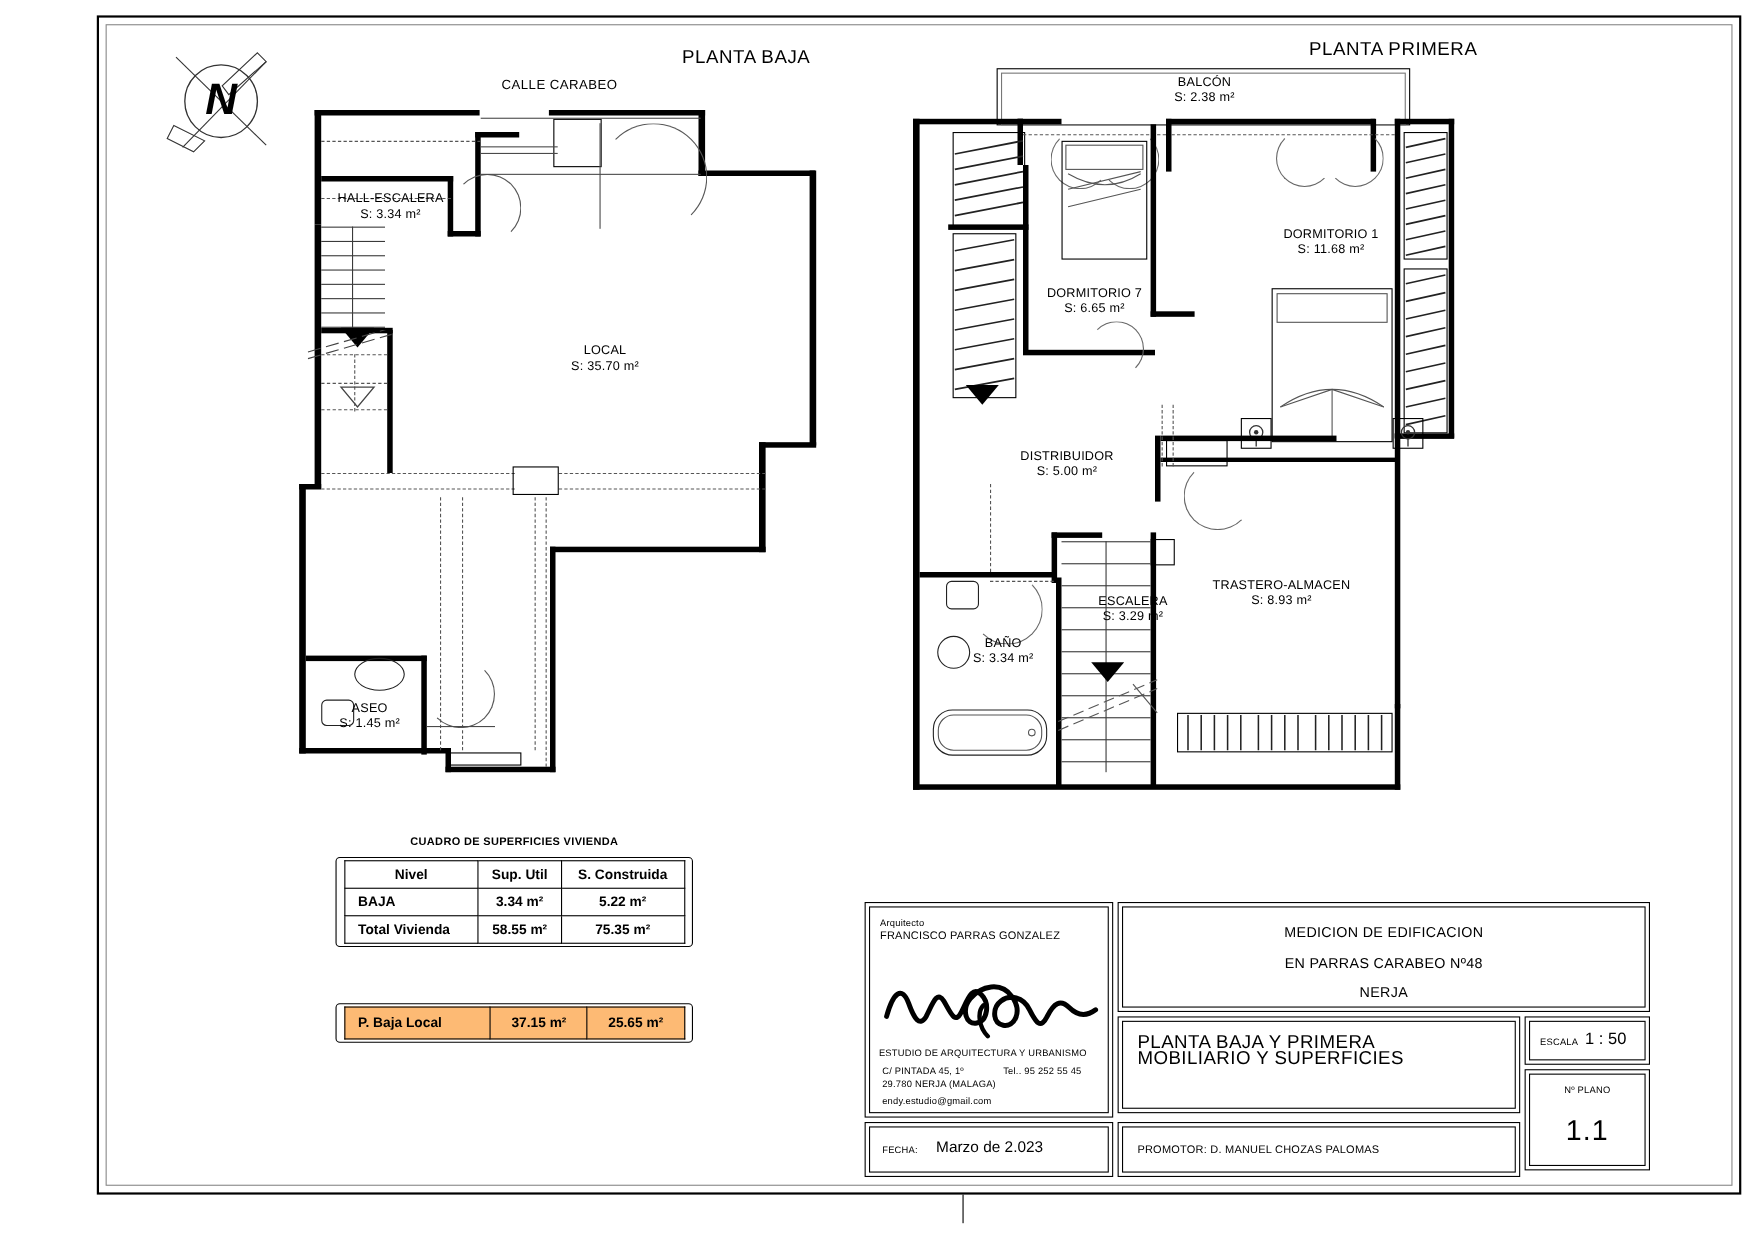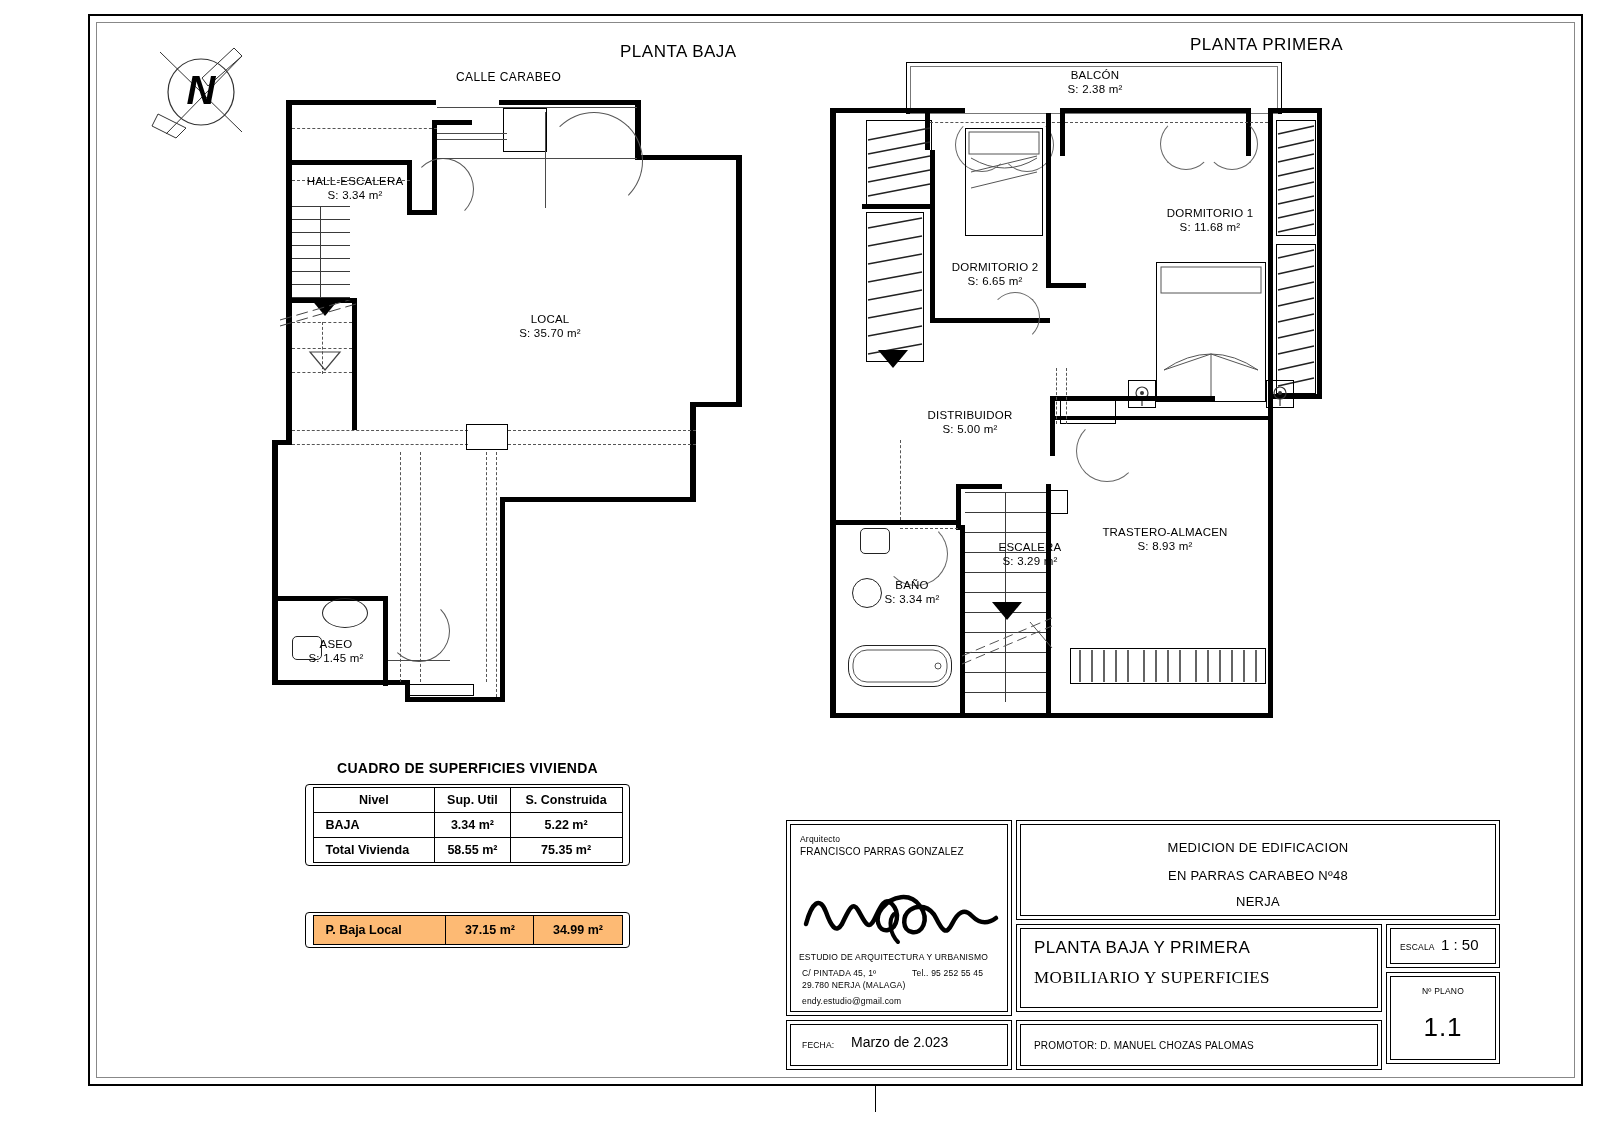--- a/index.html
+++ b/index.html
@@ -37,21 +37,21 @@
   
   .stair{position:absolute;}
   .stair .tr{position:absolute;background:#3a3a3a;height:1px;left:0;right:0;}
   .stair .trv{position:absolute;background:#3a3a3a;width:1px;top:0;bottom:0;}
 
   
   #compass{position:absolute;left:146px;top:42px;width:110px;height:104px;}
 
   
   #surf-wrap{position:absolute;left:305px;top:760px;width:325px;}
-  #surf-title{font-size:14px;font-weight:bold;text-align:center;letter-spacing:.3px;
+  #surf-title{font-size:10px;font-weight:bold;text-align:center;letter-spacing:.3px;
               margin-bottom:8px;}
   table.surf{border-collapse:collapse;width:310px;margin:0 auto;background:#fff;}
   table.surf td,table.surf th{border:1px solid #000;font-size:12.5px;font-weight:bold;
             padding:3px 6px;text-align:center;height:18px;}
   table.surf th{font-weight:bold;}
   table.surf td.lvl{text-align:left;padding-left:12px;}
   .surf-box{border:1px solid #000;border-radius:4px;padding:2px;background:#fff;}
   #local-wrap{position:absolute;left:305px;top:912px;width:325px;}
   table.surf2{border-collapse:collapse;width:310px;margin:0 auto;background:#fdba74;}
   table.surf2 td{border:1px solid #000;font-size:12.5px;font-weight:bold;padding:4px 6px;
@@ -396,21 +396,21 @@
 
   <div class="room-lbl" style="left:1037px;top:68px;width:116px;">
     <span class="nm">BALCÓN</span>
     <span class="ar">S: 2.38 m²</span>
   </div>
   <div class="room-lbl" style="left:1145px;top:206px;width:130px;">
     <span class="nm">DORMITORIO 1</span>
     <span class="ar">S: 11.68 m²</span>
   </div>
   <div class="room-lbl" style="left:930px;top:260px;width:130px;">
-    <span class="nm">DORMITORIO 2</span>
+    <span class="nm">DORMITORIO 7</span>
     <span class="ar">S: 6.65 m²</span>
   </div>
   <div class="room-lbl" style="left:905px;top:408px;width:130px;">
     <span class="nm">DISTRIBUIDOR</span>
     <span class="ar">S: 5.00 m²</span>
   </div>
   <div class="room-lbl" style="left:1090px;top:525px;width:150px;">
     <span class="nm">TRASTERO-ALMACEN</span>
     <span class="ar">S: 8.93 m²</span>
   </div>
@@ -448,21 +448,21 @@
     </div>
   </div>
 
   <div id="local-wrap">
     <div class="surf-box">
       <table class="surf2">
         <tbody>
             <tr>
           <td class="lvl">P. Baja Local</td>
           <td>37.15 m²</td>
-          <td>34.99 m²</td>
+          <td>25.65 m²</td>
         </tr>
       </tbody>
         </table>
     </div>
   </div>
 
   <div id="tblock">
 
     <div class="tb" style="left:0px;top:0px;width:226px;height:196px;"></div>
     <div class="tb-in" style="left:4px;top:4px;width:218px;height:188px;"></div>
@@ -486,21 +486,21 @@
 
     <div class="tb" style="left:230px;top:0px;width:484px;height:100px;"></div>
     <div class="tb-in" style="left:234px;top:4px;width:476px;height:92px;"></div>
     <div class="tb-txt lbl-lg center" style="left:234px;top:20px;width:476px;">MEDICION DE EDIFICACION</div>
     <div class="tb-txt lbl-lg center" style="left:234px;top:48px;width:476px;">EN PARRAS CARABEO Nº48</div>
     <div class="tb-txt lbl-lg center" style="left:234px;top:74px;width:476px;">NERJA</div>
 
     <div class="tb" style="left:230px;top:104px;width:366px;height:88px;"></div>
     <div class="tb-in" style="left:234px;top:108px;width:358px;height:80px;"></div>
     <div class="tb-txt lbl-xl" style="left:248px;top:118px;">PLANTA BAJA Y PRIMERA</div>
-    <div class="tb-txt lbl-xl" style="left:248px;top:148px;font-family:Liberation Serif, serif;">MOBILIARIO Y SUPERFICIES</div>
+    <div class="tb-txt lbl-xl" style="left:248px;top:132px;">MOBILIARIO Y SUPERFICIES</div>
 
     <div class="tb" style="left:600px;top:104px;width:114px;height:44px;"></div>
     <div class="tb-in" style="left:604px;top:108px;width:106px;height:36px;"></div>
     <div class="tb-txt lbl-sm" style="left:614px;top:122px;">ESCALA</div>
     <div class="tb-txt" style="left:655px;top:116px;font-size:15px;">1 : 50</div>
 
     <div class="tb" style="left:600px;top:152px;width:114px;height:92px;"></div>
     <div class="tb-in" style="left:604px;top:156px;width:106px;height:84px;"></div>
     <div class="tb-txt lbl-sm center" style="left:604px;top:166px;width:106px;">Nº PLANO</div>
     <div class="tb-txt lbl-num center" style="left:604px;top:192px;width:106px;">1.1</div>

